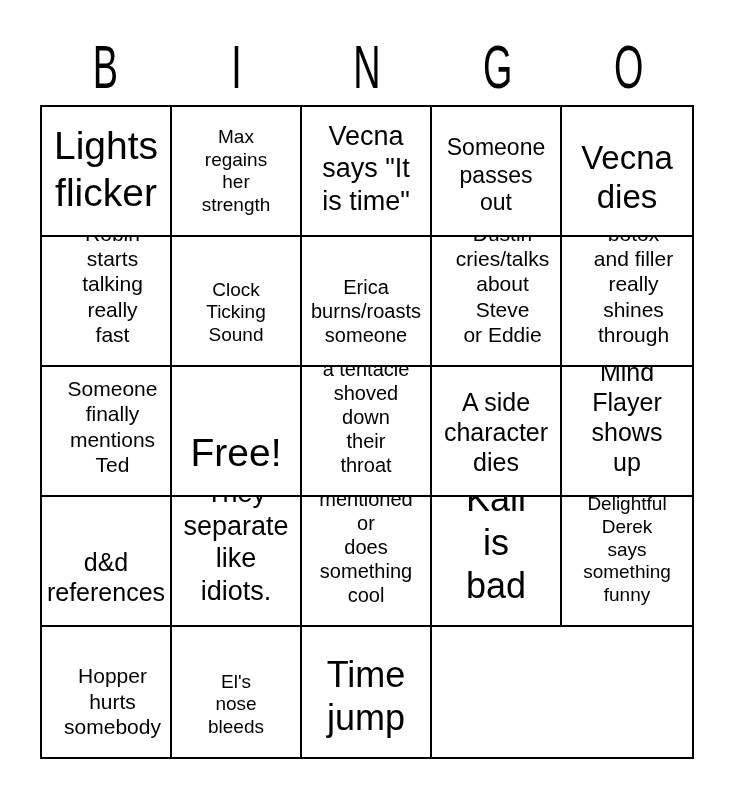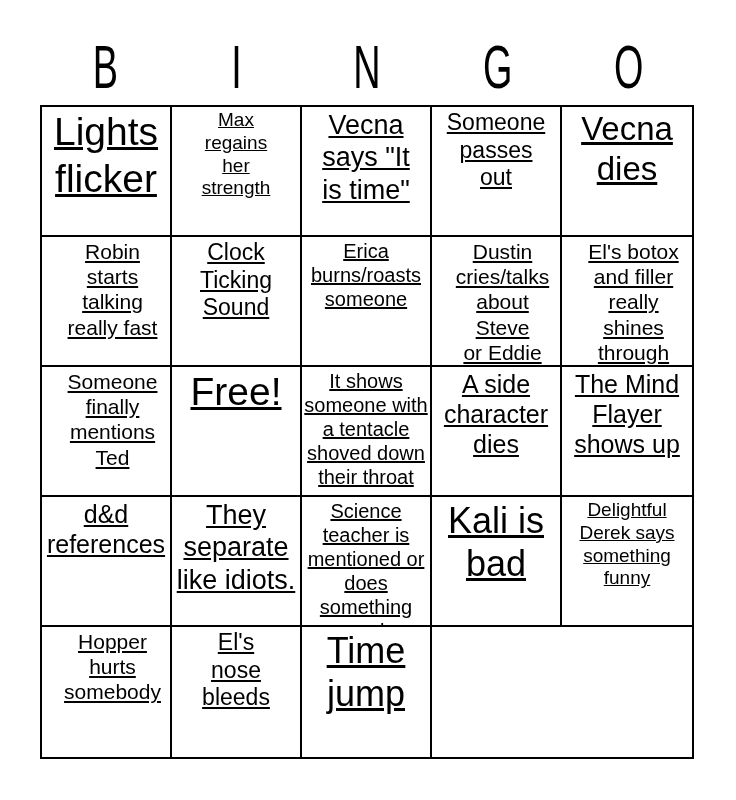--- a/index.html
+++ b/index.html
@@ -41,43 +41,42 @@
     display: grid;
     grid-template-columns: repeat(5, 130px);
     grid-auto-rows: 130px;
     border: 2px solid #000000;
     width: 654px;
   }
   .cell {
     border-right: 2px solid #000000;
     border-bottom: 2px solid #000000;
     display: flex;
-    align-items: flex-start;
+    align-items: flex-end;
     justify-content: center;
     text-align: center;
-    padding: 2px;
+    padding: 18px;
     overflow: hidden;
     background: #ffffff;
-    text-decoration: underline;
   }
   .cell:nth-child(5n) { border-right: none; }
   .cell:nth-child(n+21) { border-bottom: none; }
   .cell span {
     white-space: pre-line;
     line-height: 1.2;
     display: block;
   }
   .s16 { font-size: 20px; }
   .s19 { font-size: 19px; }
   .s20 { font-size: 20px; }
   .s21 { font-size: 21px; margin-left: 13px; }
   .s23 { font-size: 23px; }
   .s25 { font-size: 25px; }
   .s27 { font-size: 27px; }
-  .s29 { font-size: 23px; }
+  .s29 { font-size: 19px; }
   .s33 { font-size: 33px; }
   .s36 { font-size: 36px; }
   .s39 { font-size: 39px; }
 </style>
 </head>
 <body>
 
 <div class="card">
 
   <div class="bingo-header">

